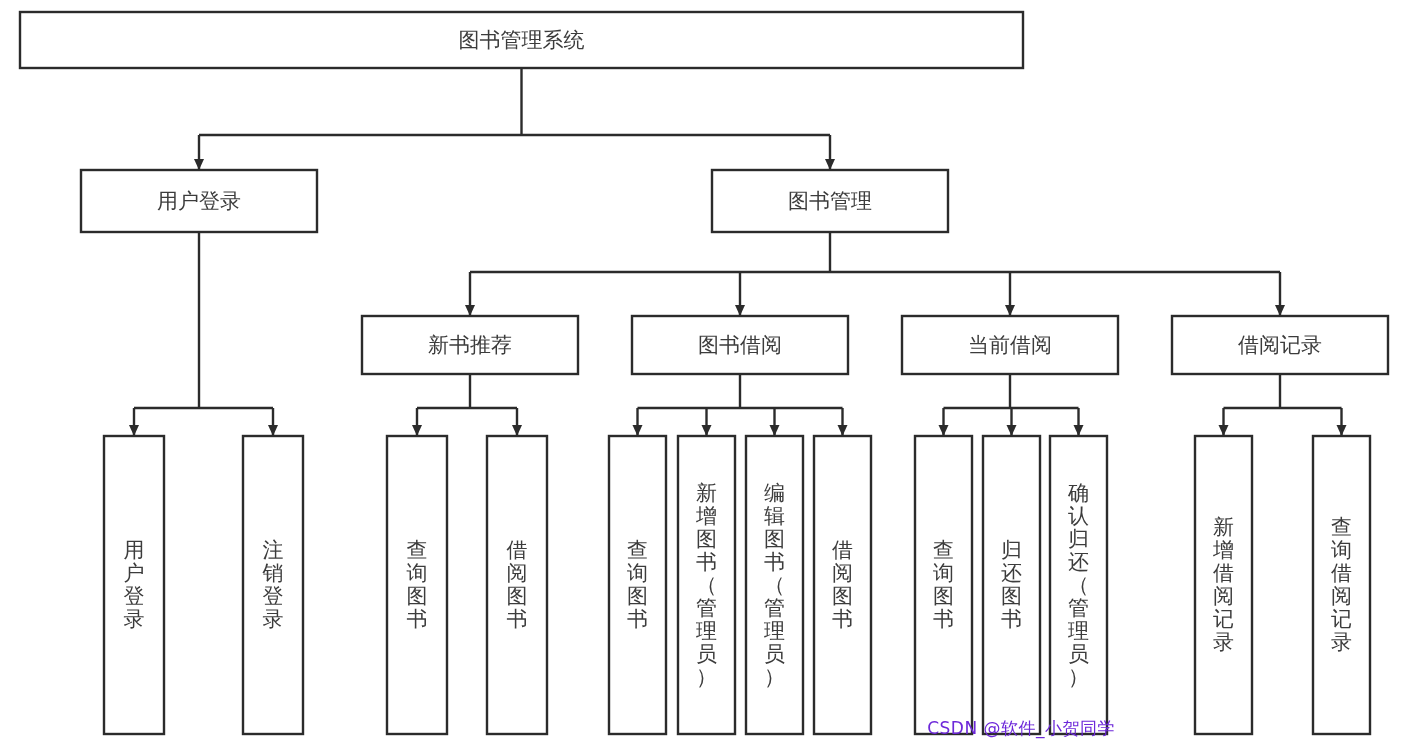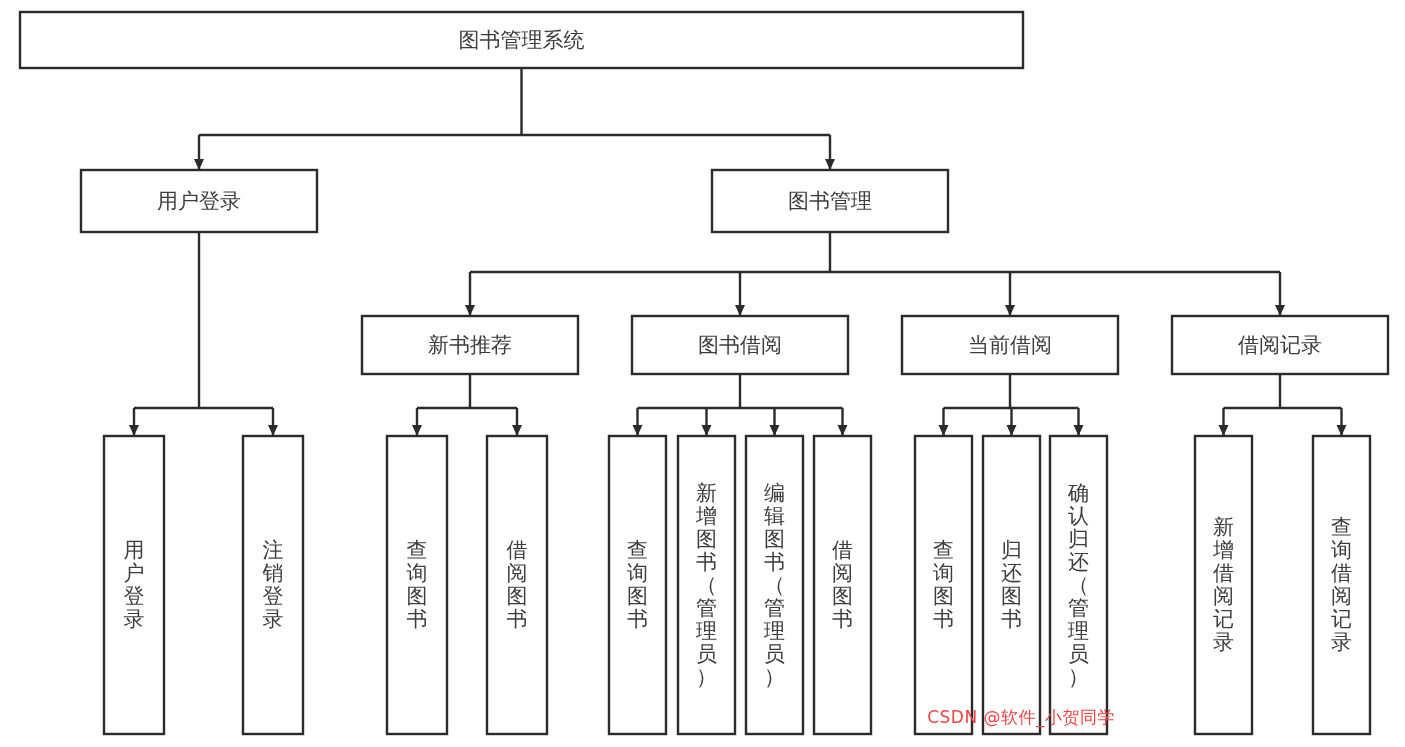--- a/index.html
+++ b/index.html
@@ -49,24 +49,24 @@
     stroke-width: 2.4;
     fill: none;
   }
   .arrow-head {
     fill: #2b2b2b;
     stroke: none;
   }
   .watermark {
     position: absolute;
     right: 8px;
-    bottom: 18px;
+    bottom: 7px;
     font-family: "DejaVu Sans", "Liberation Sans", sans-serif;
     font-size: 17px;
-    color: #ef4444;
+    color: #6d28d9;
     white-space: nowrap;
     letter-spacing: 0.5px;
   }
 </style>
 </head>
 <body>
 
 <div id="diagram-root">
   <svg class="diagram-svg" viewBox="0 0 1405 747">
     <defs>

